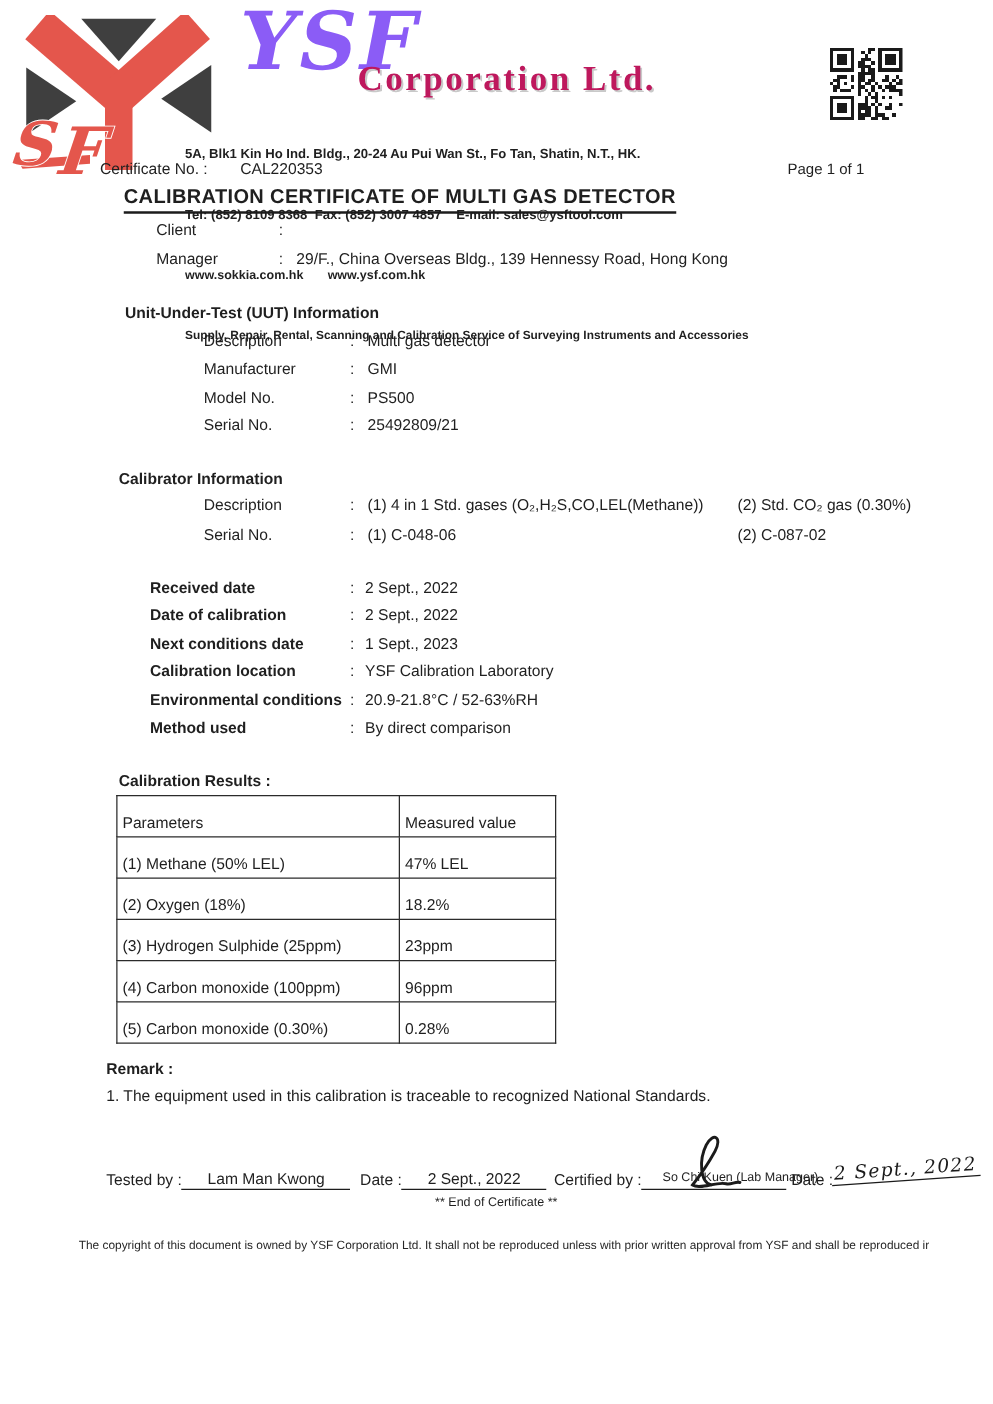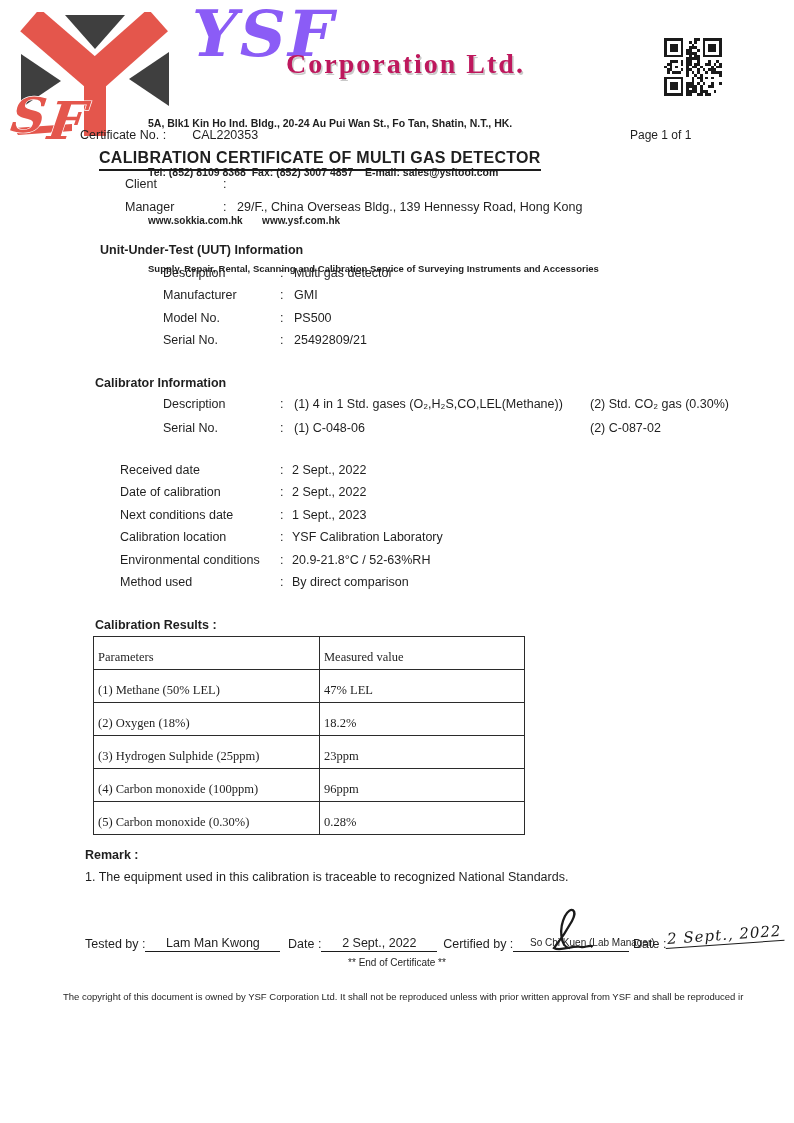--- a/index.html
+++ b/index.html
@@ -51,27 +51,27 @@
   .uut-sec .kv { height:22.4px; }
   .uut-sec .lbl { width:117px; }
   .uut-sec .col { width:14px; }
   .cal-sec { left:138px; top:397px; width:640px; }
   .cal-sec .kv { height:24px; position:relative; }
   .cal-sec .lbl { width:117px; }
   .cal-sec .col { width:14px; }
   .cal-sec .val2 { position:absolute; left:427px; top:0; }
   .det-sec { left:95px; top:463px; width:660px; }
   .det-sec .kv { height:22.4px; }
-  .det-sec .lbl { width:160px; font-weight:normal; }
+  .det-sec .lbl { width:160px; font-weight:bold; }
   .det-sec .col { width:12px; }
   
   .results-heading { left:95px; top:618px; }
   .results-table {
-    position:absolute; left:93px; top:636px; width:432px;
-    border-collapse:collapse; font-size:12.5px;font-family:Liberation Serif, serif;
+    position:absolute; left:93px; top:636px; width:352px;
+    border-collapse:collapse; font-size:12.5px;
   }
   .results-table td, .results-table th {
     border:1.5px solid #2b2b2b; vertical-align:bottom;
     padding:2px 4px 4px 4px; text-align:left; font-weight:normal;
   }
   .results-table th { height:26px; }
   .results-table td { height:26px; }
   .results-table .c0 { width:217px; }
   
   .remark-heading { left:85px; top:848px; }

